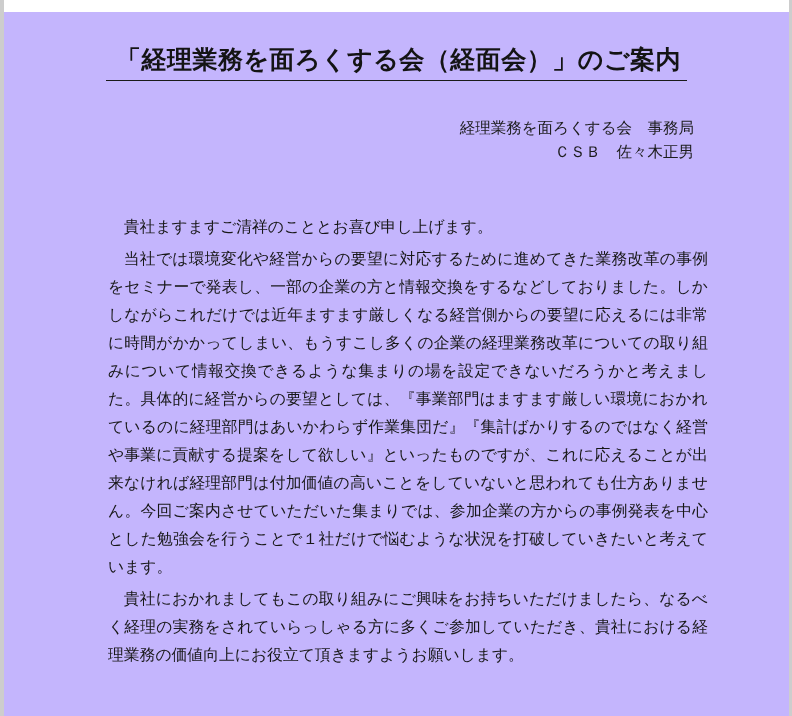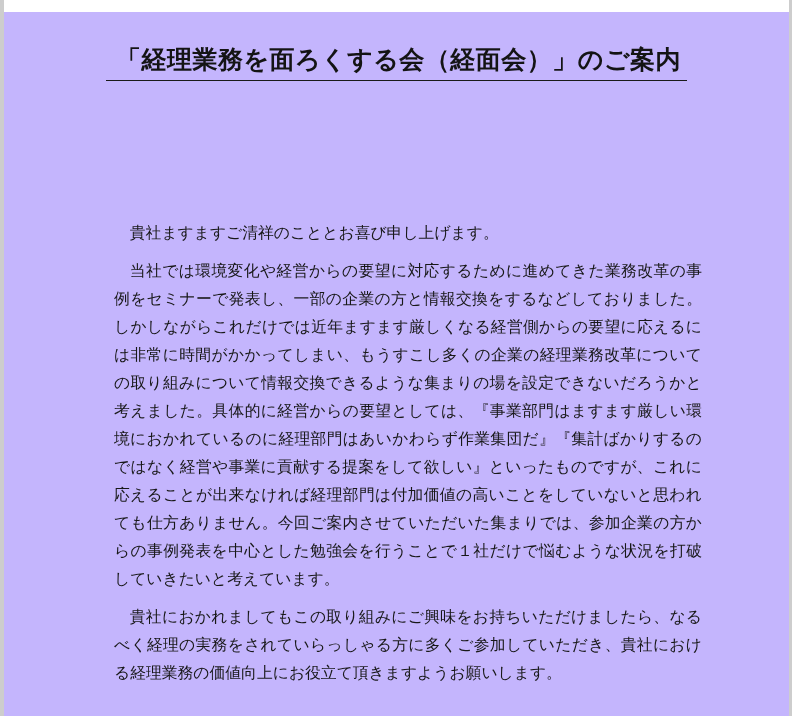--- a/index.html
+++ b/index.html
@@ -83,37 +83,39 @@
     text-align: justify;
     text-justify: inter-character;
   }
   .salutation {
     display: block;
     margin: 0 0 0 0;
     text-indent: 0;
   }
   .para {
     display: block;
-    margin: 10px;
+    margin: 4px;
     text-indent: 1em;
     text-align: justify;
     text-justify: inter-character;
   }
 </style>
 </head>
 <body>
 
 <div class="page">
   <div class="sheet">
 
     <h1 class="doc-title">
       <span class="title-inner">「経理業務を面ろくする会（経面会）」のご案内</span>
     </h1>
 
     <div class="sender-block">
+      <span class="sender-line">経理業務を面ろくする会　事務局</span>
+      <span class="sender-line">ＣＳＢ　佐々木正男</span>
     </div>
 
     <div class="body-block">
       <p class="para">貴社ますますご清祥のこととお喜び申し上げます。</p>
       <p class="para">当社では環境変化や経営からの要望に対応するために進めてきた業務改革の事例をセミナーで発表し、一部の企業の方と情報交換をするなどしておりました。しかしながらこれだけでは近年ますます厳しくなる経営側からの要望に応えるには非常に時間がかかってしまい、もうすこし多くの企業の経理業務改革についての取り組みについて情報交換できるような集まりの場を設定できないだろうかと考えました。具体的に経営からの要望としては、『事業部門はますます厳しい環境におかれているのに経理部門はあいかわらず作業集団だ』『集計ばかりするのではなく経営や事業に貢献する提案をして欲しい』といったものですが、これに応えることが出来なければ経理部門は付加価値の高いことをしていないと思われても仕方ありません。今回ご案内させていただいた集まりでは、参加企業の方からの事例発表を中心とした勉強会を行うことで１社だけで悩むような状況を打破していきたいと考えています。</p>
       <p class="para">貴社におかれましてもこの取り組みにご興味をお持ちいただけましたら、なるべく経理の実務をされていらっしゃる方に多くご参加していただき、貴社における経理業務の価値向上にお役立て頂きますようお願いします。</p>
 
     </div>
 
   </div>

